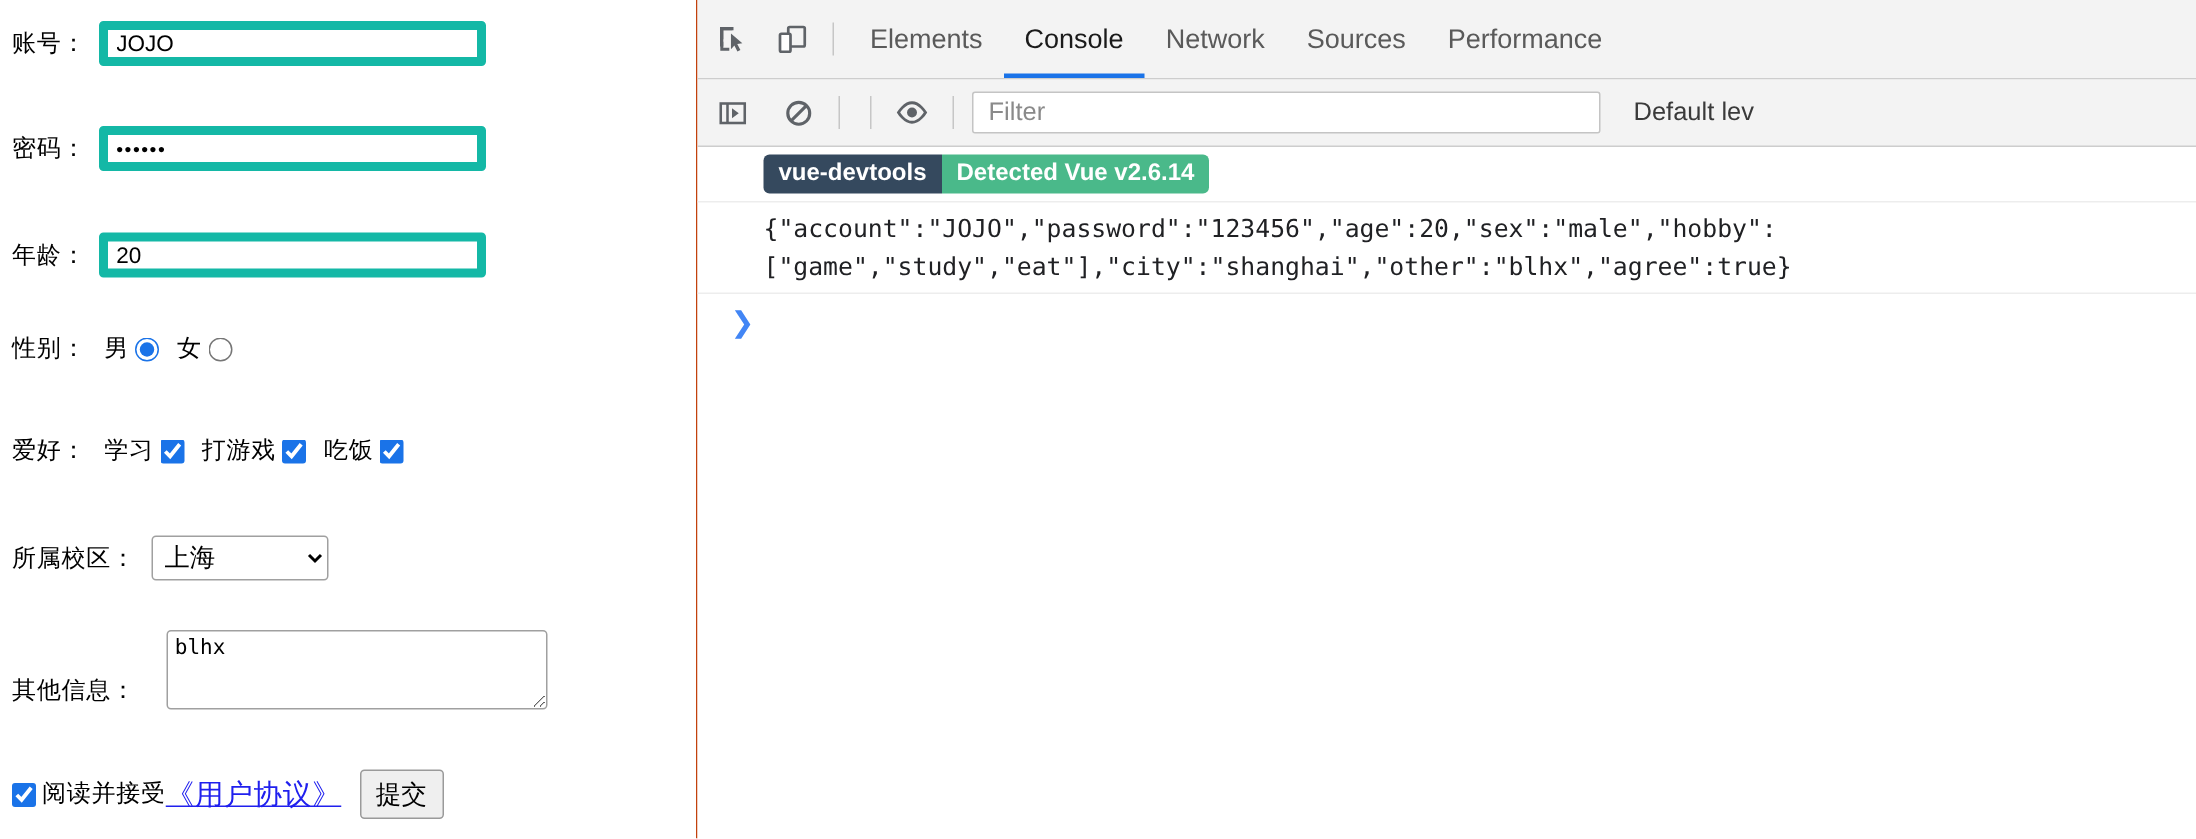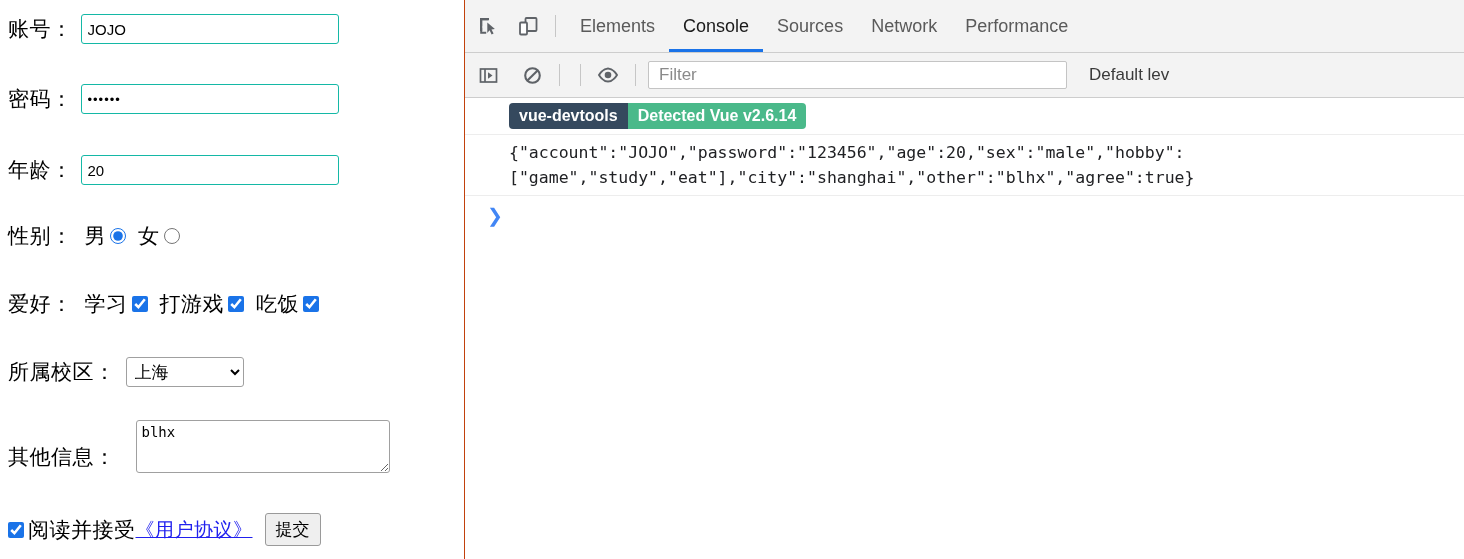--- a/index.html
+++ b/index.html
@@ -12,27 +12,27 @@
   }
   .screen { position: relative; width: 1464px; height: 559px; background: #fff; }
 
   
   .page-pane {
     position: absolute; left: 0; top: 0; width: 464px; height: 559px;
     background: #fff; overflow: hidden;
   }
   .form-row { position: absolute; display: flex; align-items: center; white-space: nowrap; }
   .lbl {
-    font-size: 21px; color: #000; font-family: "DejaVu Sans", sans-serif;
+    font-size: 16px; color: #000; font-family: "DejaVu Sans", sans-serif;
     letter-spacing: .5px;
   }
   input.txt {
     font-family: "Liberation Sans", sans-serif;
     font-size: 15px; color: #000;
-    border: 1px solid #14b8a6; border-radius: 3px;
+    border: 6px solid #14b8a6; border-radius: 3px;
     background: #fff; padding: 3px 6px; height: 30px; outline: none;
   }
   input.txt.pw { font-size: 13px; letter-spacing: 1px; }
   .radio, .cbx { vertical-align: middle; }
   input[type=radio] { width: 16px; height: 16px; margin: 0 0 0 4px; accent-color: #1a73e8; }
   input[type=checkbox] { width: 16px; height: 16px; margin: 0 0 0 4px; accent-color: #1a73e8; }
   select.sel {
     font-family: "DejaVu Sans", sans-serif; font-size: 17px; color: #000;
     border: 1px solid #a0a0a0; border-radius: 3px; background: #fff;
     height: 30px; width: 118px; padding: 2px 4px;
@@ -205,22 +205,22 @@
       <div class="dt-iconbtn">
         <svg width="22" height="22" viewBox="0 0 22 22">
           <rect x="8.5" y="3" width="11" height="13" rx="1" fill="none" stroke="#5f6368" stroke-width="1.8"></rect>
           <rect x="3" y="7.5" width="7" height="12" rx="1" fill="#fff" stroke="#5f6368" stroke-width="1.8"></rect>
         </svg>
       </div>
       <div class="dt-sep"></div>
 
       <div class="dt-tab">Elements</div>
       <div class="dt-tab active">Console</div>
+      <div class="dt-tab">Network</div>
       <div class="dt-tab">Sources</div>
-      <div class="dt-tab">Network</div>
       <div class="dt-tab">Performance</div>
     </div>
 
     <div class="dt-toolbar2">
       <div class="dt-iconbtn">
         <svg width="21" height="21" viewBox="0 0 21 21">
           <rect x="2.5" y="4" width="16" height="13" fill="none" stroke="#5f6368" stroke-width="1.7"></rect>
           <line x1="7" y1="4" x2="7" y2="17" stroke="#5f6368" stroke-width="1.7"></line>
           <path d="M10 7.2l4.5 3.3L10 13.8z" fill="#5f6368"></path>
         </svg>

